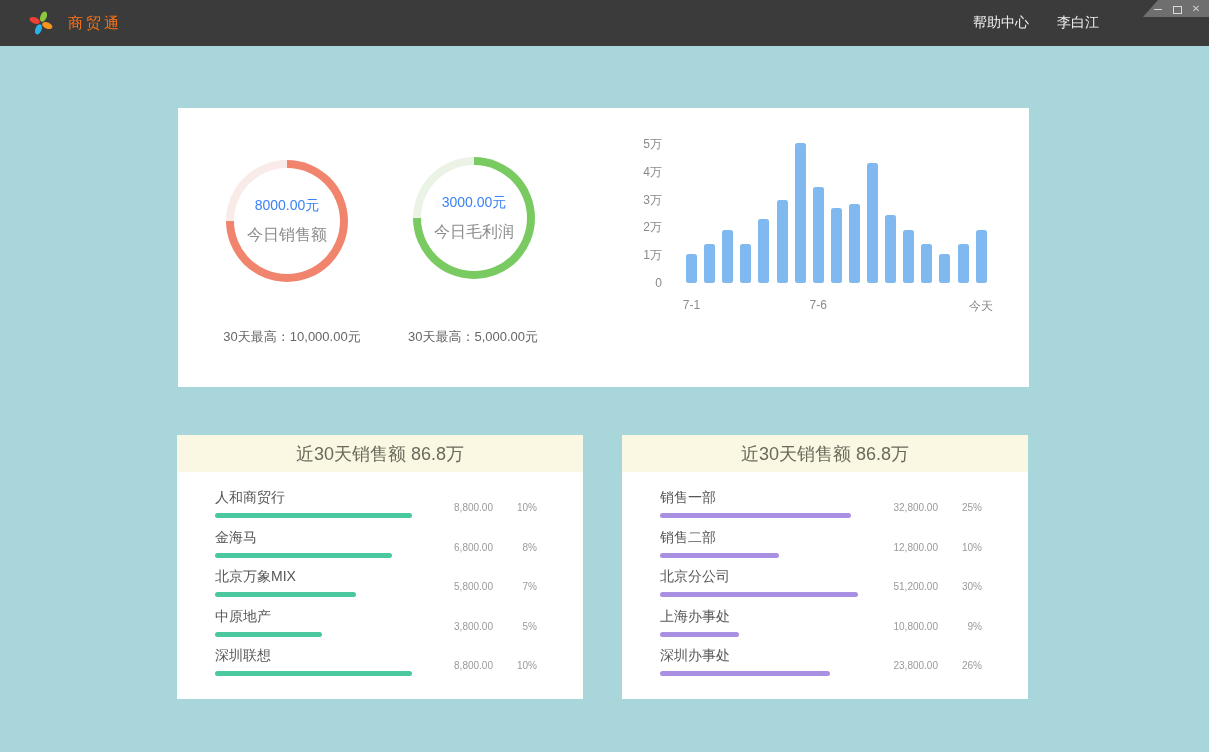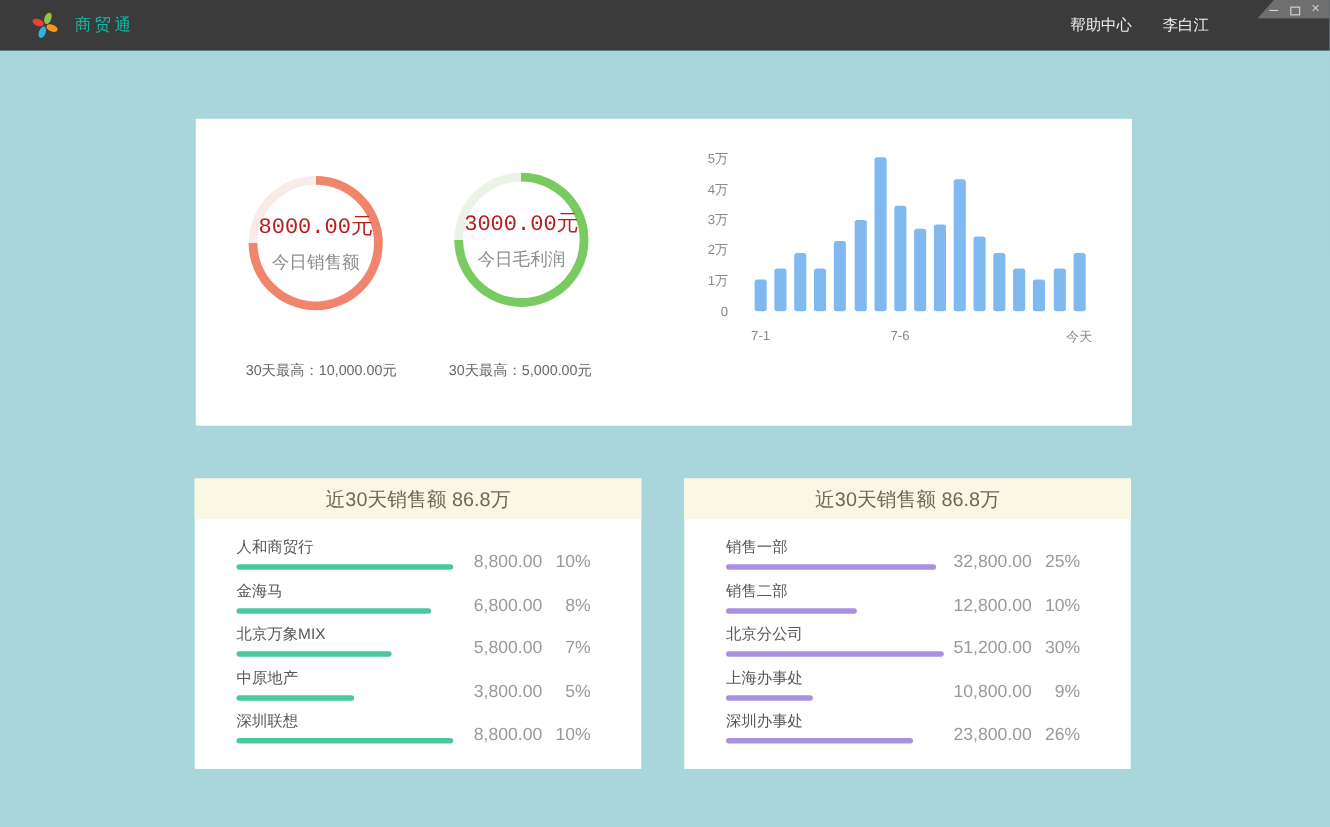--- a/index.html
+++ b/index.html
@@ -2,37 +2,37 @@
 <html><head>
 <meta charset="utf-8">
 <style>
   * { margin:0; padding:0; box-sizing:border-box; }
   html,body { background:#a9d6db; font-family:"Liberation Sans","DejaVu Sans",sans-serif; }
   .screen { position:relative; width:1209px; height:752px; background:#a9d6db; overflow:hidden; margin:0 auto; }
 
   
   .titlebar { position:absolute; left:0; top:0; width:100%; height:46px; background:#3b3b3b; }
   .logo { position:absolute; left:28px; top:10px; width:26px; height:26px; }
-  .app-title { position:absolute; left:68px; top:0; height:46px; line-height:46px; color:#14b8a6; font-size:15px; letter-spacing:3px; }
+  .app-title { position:absolute; left:68px; top:0; height:46px; line-height:46px; color:#f97316; font-size:15px; letter-spacing:3px; }
   .tb-right { position:absolute; right:110px; top:0; height:46px; display:flex; align-items:center; gap:28px;margin-left:32px; }
   .tb-link { color:#f0f0f0; font-size:14px; cursor:pointer; }
   .win-controls { position:absolute; top:0; right:0; width:66px; height:17px; background:#6f6f6f;
     clip-path:polygon(15px 0, 100% 0, 100% 100%, 0 100%);
     display:flex; align-items:center; justify-content:flex-end; gap:9px; padding:0 8px 0 0; }
   .wc { width:10px; height:10px; position:relative; cursor:pointer; }
   .wc-min::after { content:""; position:absolute; left:1px; top:5px; width:8px; height:1.5px; background:#d9d9d9; }
   .wc-max::after { content:""; position:absolute; left:1px; top:2px; width:7px; height:6px; border:1.2px solid #d9d9d9; }
   .wc-close { color:#cfcfcf; font-size:10px; line-height:10px; text-align:center; }
 
   
   .card-top { position:absolute; left:178px; top:108px; width:851px; height:279px; background:#fff; }
   .gauge { position:absolute; width:122px; height:122px; border-radius:50%; }
   .gauge-inner { position:absolute; inset:8px; border-radius:50%; background:#fff;
     display:flex; flex-direction:column; align-items:center; justify-content:center; }
-  .g-val { font-size:20px; color:#b91c1c;font-family:Liberation Mono, monospace; }
+  .g-val { font-size:14px; color:#3b82f6; }
   .g-label { font-size:16px; color:#8c8c8c; margin-top:10px; }
   #gauge0 { left:48px; top:52px; }
   #gauge1 { left:235px; top:49px; }
   .cap { position:absolute; top:220px; width:240px; text-align:center; font-size:13px; color:#666; }
   #cap0 { left:-6px; } #cap1 { left:175px; } #cap2 { left:547px; }
 
   
   #yticks { position:absolute; left:420px; top:36px; width:64px; height:145px; }
   .ytick { position:absolute; right:0; width:100%; height:16px; line-height:16px; font-size:12px; color:#8a8a8a; text-align:right; }
   #bar-plot { position:absolute; left:508px; top:36px; width:302px; height:139px; }
@@ -42,21 +42,21 @@
 
   
   .rank-card { position:absolute; top:435px; width:406px; height:264px; background:#fff; }
   #rank0 { left:177px; } #rank1 { left:622px; }
   .rank-head { height:37px; background:#faf8e2; display:flex; align-items:center; justify-content:center;
     font-size:18px; color:#6b695c; }
   .rank-body { padding:17px 46px 0 38px; }
   .rank-row { position:relative; height:39.5px; }
   .r-label { font-size:14px; color:#565656; }
   .r-bar { height:5px; border-radius:3px; margin-top:6px; }
-  .r-values { position:absolute; right:0; top:13px; display:flex; font-size:16px; color:#9a9a9a; }
+  .r-values { position:absolute; right:0; top:13px; display:flex; font-size:10px; color:#9a9a9a; }
   .r-amount { width:88px; text-align:right; }
   .r-pct { width:44px; text-align:right; }
 </style>
 </head>
 <body>
 
 <div class="screen">
 
   <div class="titlebar">
     <svg class="logo" viewBox="0 0 26 26">

